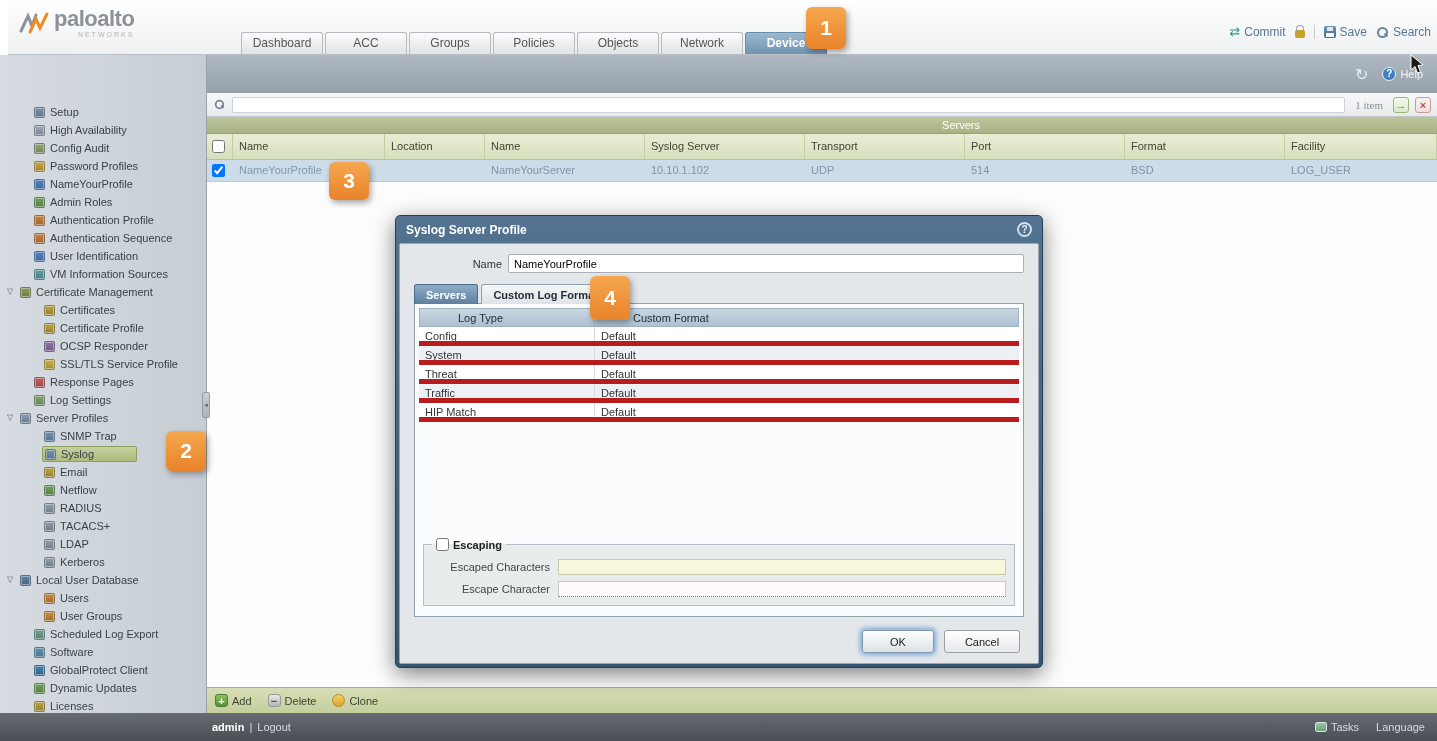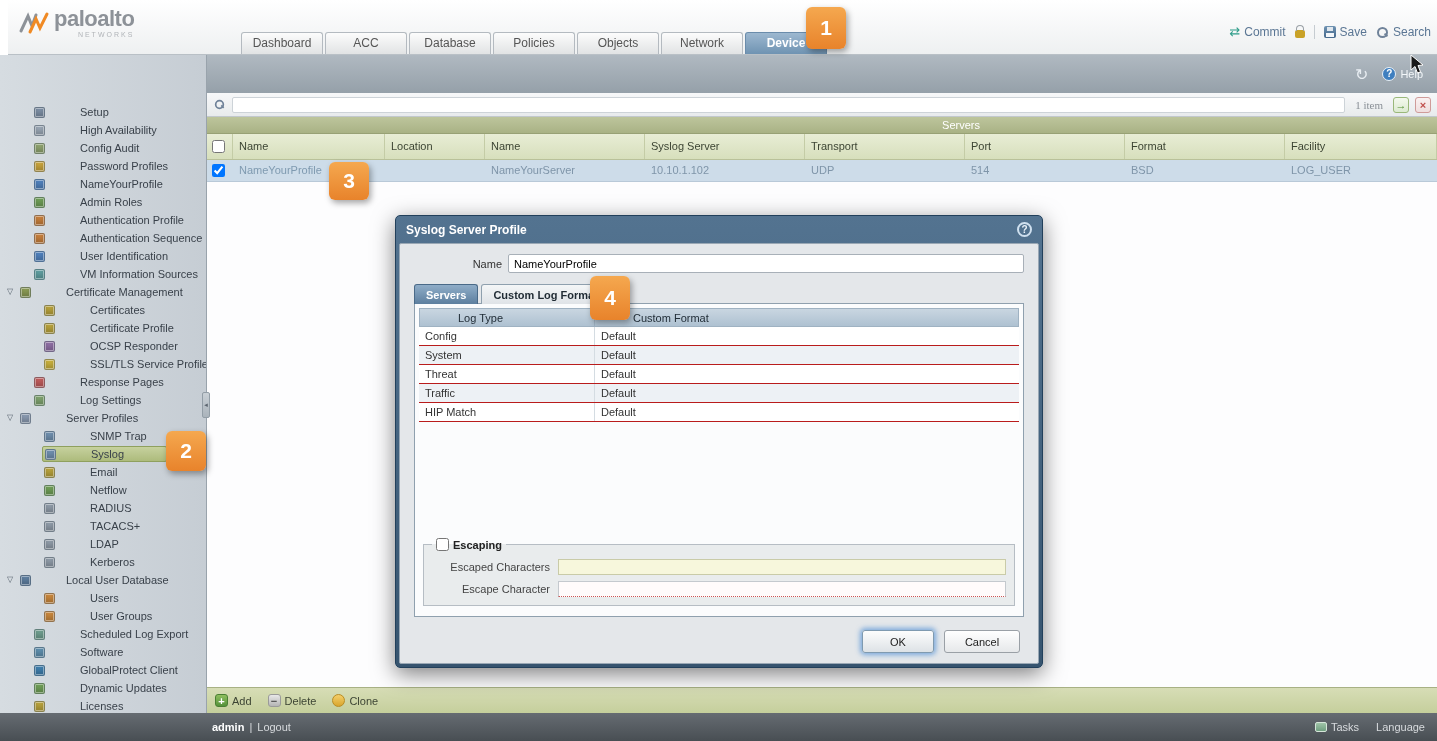--- a/index.html
+++ b/index.html
@@ -38,21 +38,21 @@
                            background:#6f8299; transform:rotate(45deg); }
 
   
   .sidebar { position:absolute; left:0; top:55px; width:207px; bottom:28px;
              background:linear-gradient(90deg,#d6dce1,#c6cdd4); border-right:1px solid #99a3ac;
              padding-top:48px; overflow:hidden; color:#39414a; }
   .sb-item { height:18px; display:flex; align-items:center; padding-left:34px; position:relative; cursor:pointer; white-space:nowrap; }
   .sb-item.lvl1 { padding-left:44px; }
   .sb-item.expandable { padding-left:20px; }
   .sb-arrow { position:absolute; left:7px; top:4px; font-size:8px; color:#56626d; }
-  .sb-inner { display:flex; align-items:center;gap:30px; }
+  .sb-inner { display:flex; align-items:center; }
   .sb-icon { width:11px; height:11px; border-radius:2px; margin-right:5px; flex:none;
              border:1px solid rgba(80,90,100,.45);
              box-shadow:inset 0 0 0 1px rgba(255,255,255,.4), inset 0 -4px 4px rgba(0,0,0,.18); }
   .sb-item.selected .sb-inner { background:linear-gradient(#c6d19e,#adbb7c); border:1px solid #8fa05e;
              border-radius:2px; padding:1px 42px 1px 2px; margin-left:-2px; }
   .splitter { position:absolute; left:202px; top:392px; width:8px; height:26px; z-index:5;
               background:linear-gradient(#c9d0d6,#aab3bb); border:1px solid #929da6; border-radius:2px;
               display:flex; align-items:center; justify-content:center; font-size:7px; color:#5a646e; cursor:col-resize; }
 
   
@@ -124,21 +124,21 @@
   .dtab { padding:4px 11px 3px; font-size:11px; font-weight:bold; border:1px solid #8fa0ae; border-bottom:none;
           border-radius:3px 3px 0 0; cursor:pointer; }
   .dtab:not(.active) { background:linear-gradient(#8fadc8,#5d7f9f); color:#fff; border-color:#4a6a88; }
   .dtab.active { background:linear-gradient(#f4f6f7,#dfe3e7); color:#1f2a33; }
   .dlg-panel { border:1px solid #8fa0ae; background:#fbfcfd; flex:1; min-height:0; padding:4px;
                display:flex; flex-direction:column; }
   .lt-row { display:grid; grid-template-columns:176px 1fr; height:19px; line-height:18px; font-size:11px; flex:none; }
   .lt-cell { padding-left:6px; overflow:hidden; white-space:nowrap; color:#333; }
   .lt-head .lt-cell { background:linear-gradient(#c9d6e1,#aec1d1); border:1px solid #9fb2c2; border-left:none; color:#222e38;padding-left:38px; }
   .lt-head .lt-cell:first-child { border-left:1px solid #9fb2c2; }
-  .lt-row:not(.lt-head) { border-bottom:1px solid #b91c1c; background:#fff; cursor:pointer; }
+  .lt-row:not(.lt-head) { border-bottom:5px solid #b91c1c; background:#fff; cursor:pointer; }
   .lt-row.alt { background:#edf1f5; }
   .lt-row:not(.lt-head) .lt-cell:first-child { border-right:1px solid #d4dce2; }
   .lt-spacer { flex:1; }
   .escaping { margin:0 4px 6px; border:1px solid #b6bdc4; background:#e9eced; padding:2px 8px 8px; }
   .escaping legend { font-weight:bold; color:#222; padding:0 4px; display:flex; align-items:center; gap:4px; }
   .esc-row { display:flex; align-items:center; margin-top:6px; }
   .esc-row label { width:118px; text-align:right; margin-right:8px; color:#444; }
   .esc-row input { flex:1; height:16px; border:1px solid #c4c9ce; font-family:"Liberation Sans",sans-serif;
                    font-size:11px; padding:0 4px; outline:none; }
   .esc-chars { background:#f7f7dc; border-color:#c9cba8 !important; }
@@ -175,21 +175,21 @@
         <path d="M12 22 L18 9 L22 18 L29 4" stroke="#f08a24" fill="none" stroke-width="3" stroke-linecap="round"></path>
       </svg>
       <div class="logo-words">
         <span class="logo-text">paloalto</span>
         <span class="logo-sub">NETWORKS</span>
       </div>
     </div>
     <nav class="tabs" id="top-tabs">
         <div class="tab">Dashboard</div>
         <div class="tab">ACC</div>
-        <div class="tab">Database</div>
+        <div class="tab">Groups</div>
         <div class="tab">Policies</div>
         <div class="tab">Objects</div>
         <div class="tab">Network</div>
         <div class="tab active">Device</div>
       </nav>
     <div class="top-actions">
       <span class="lbl-btn">
         <span class="icon-commit">⇄</span>
         <span>Commit</span>
       </span>

